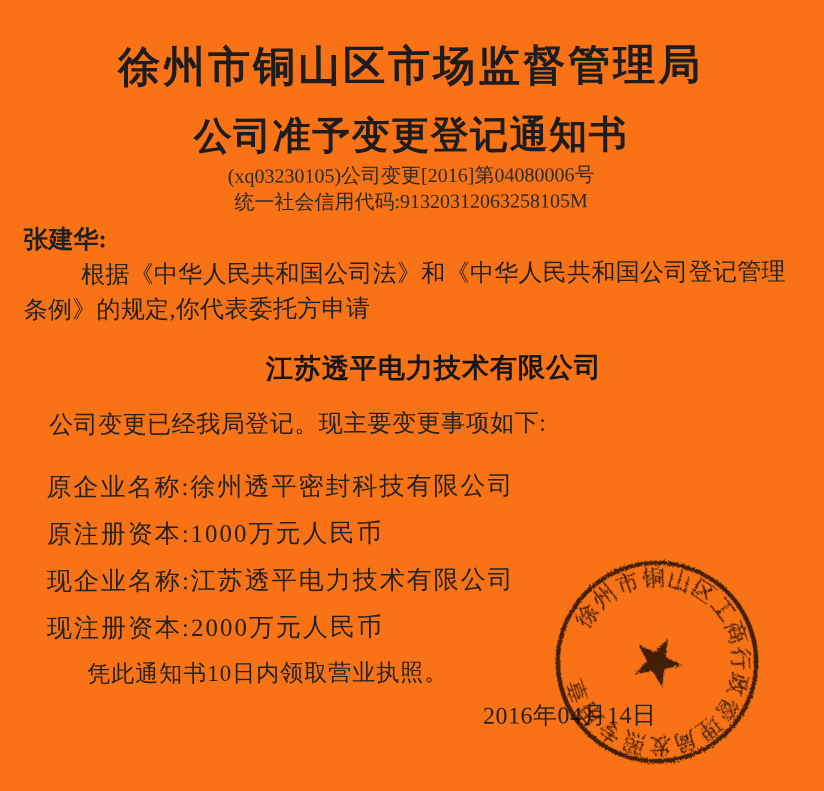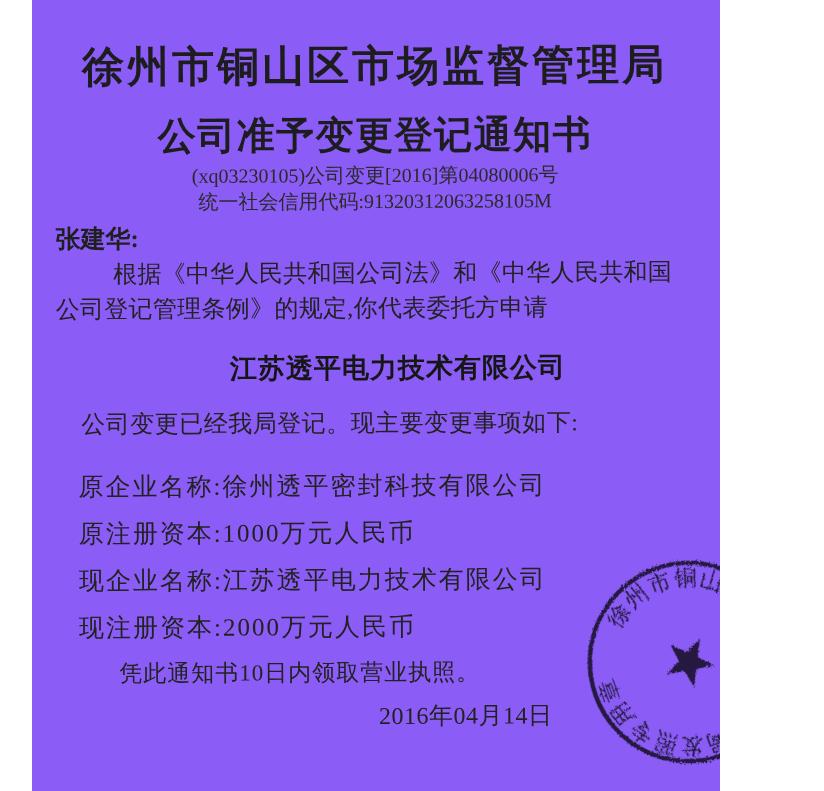--- a/index.html
+++ b/index.html
@@ -1,24 +1,23 @@
 <!DOCTYPE html>
 <html><head>
 <meta charset="utf-8">
 <style>
   html, body { margin: 0; padding: 0; background: #ffffff; }
   .page {
     position: relative;
-    width: 688px;
+    width: 824px;
     height: 791px;
-    background: #8b5cf6;
+    background: #f97316;
     overflow: hidden;
     color: #242424;
     font-family: "Liberation Serif", "DejaVu Serif", serif;
-    margin-left: 32px;
   }
   .content {
     position: relative;
     padding: 0 24px;
     transform: rotate(-0.25deg);
     transform-origin: 50% 50%;
   }
   .issuer {
     margin: 42px 0 0 0;
     text-align: center;

